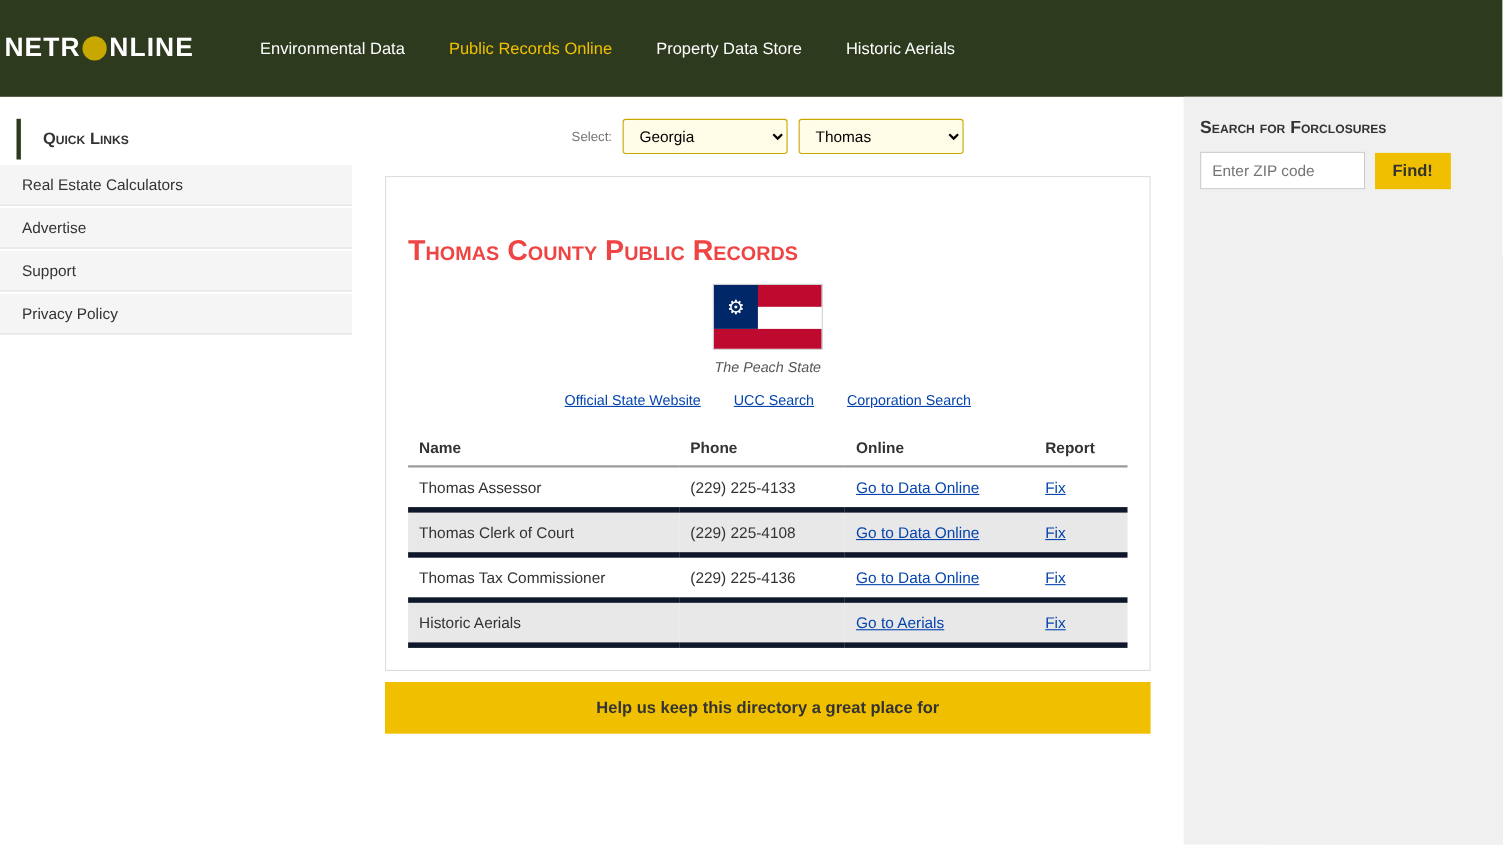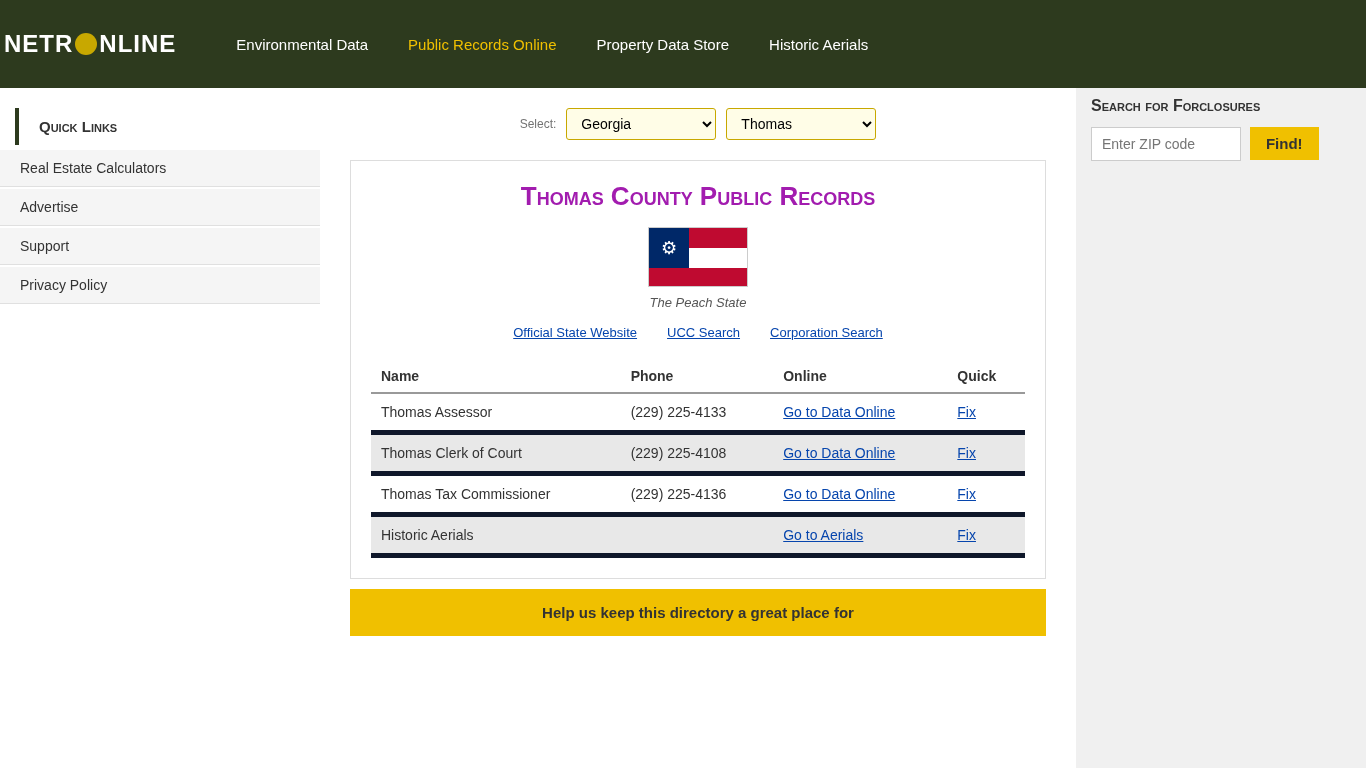--- a/index.html
+++ b/index.html
@@ -111,26 +111,27 @@
       border-radius: 3px;
       min-width: 150px;
     }
 
     
     #county-content {
       border: 1px solid #ddd;
       padding: 20px;
     }
     #county-title {
-      text-align: center;
+      text-align: left;
       font-size: 26px;
       font-variant: small-caps;
       font-weight: bold;
-      color: #a21caf;
+      color: #ef4444;
       margin-bottom: 15px;
+      margin-top: 31px;
     }
     #flag-area {
       text-align: center;
       margin-bottom: 10px;
     }
     #georgia-flag {
       display: inline-block;
       width: 100px;
       height: 60px;
       position: relative;
@@ -194,21 +195,21 @@
       font-size: 14px;
       vertical-align: middle;
     }
     .row-odd { background: #fff; }
     .row-shaded { background: #e8e8e8; }
     .link-blue { color: #0645ad; text-decoration: underline; cursor: pointer; }
 
     
     #right-panel {
       width: 290px;
-      padding: 9px 15px;
+      padding: 20px 15px;
       flex-shrink: 0;
       background: #f0f0f0;
     }
     #foreclosure-title {
       font-variant: small-caps;
       font-size: 16px;
       font-weight: bold;
       color: #333;
       margin-bottom: 12px;
     }
@@ -304,21 +305,21 @@
         <a class="link-blue" href="#">UCC Search</a>
         <a class="link-blue" href="#">Corporation Search</a>
       </div>
 
       <table id="records-table">
         <thead>
           <tr>
             <th>Name</th>
             <th>Phone</th>
             <th>Online</th>
-            <th>Quick</th>
+            <th>Report</th>
           </tr>
         </thead>
         <tbody id="table-body">
         <tr class="row-odd">
               <td>Thomas Assessor</td>
               <td>(229) 225-4133</td>
               <td><a href="#" class="link-blue">Go to Data Online</a></td>
               <td><a href="#" class="link-blue">Fix</a></td>
             </tr>
             <tr class="row-shaded">

